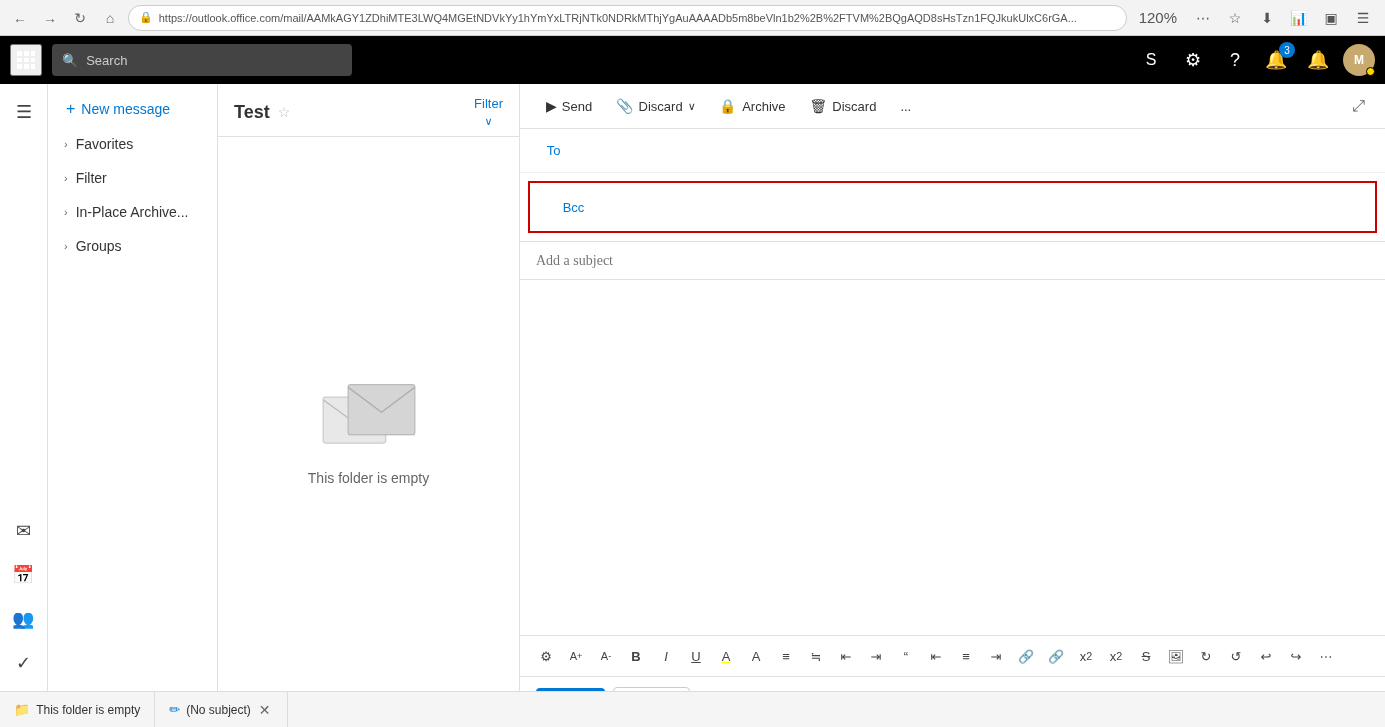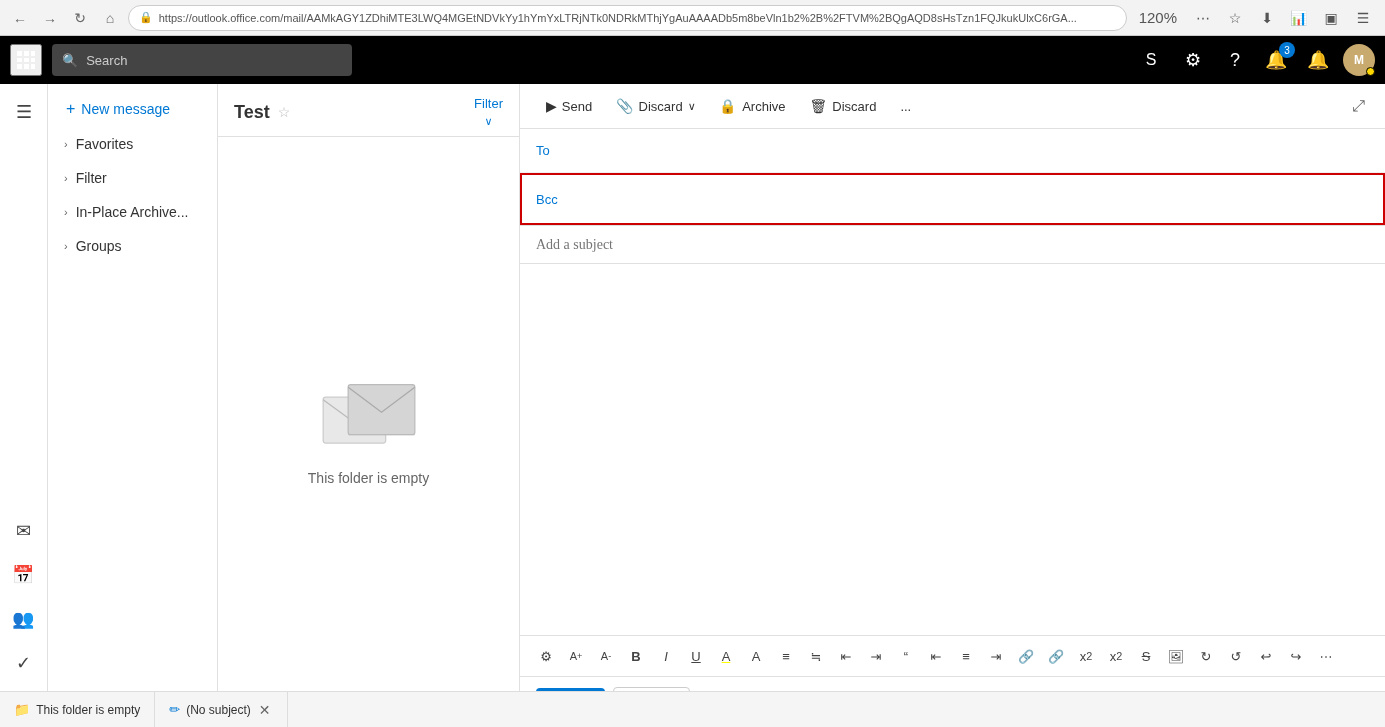--- a/index.html
+++ b/index.html
@@ -210,31 +210,32 @@
     .recipients-area { border-bottom: 1px solid #e0e0e0; }
     .recipient-row {
       display: flex; align-items: center;
       padding: 10px 16px;
       border-bottom: 1px solid #f0f0f0;
       min-height: 44px;
     }
     .recipient-label {
       color: #0078d4; font-size: 13px; font-weight: 500;
       min-width: 35px;
+      text-align: center;
     }
     .recipient-input {
       flex: 1; border: none; outline: none;
       font-size: 14px; font-family: 'Segoe UI', sans-serif;
       padding: 0 8px;
     }
     .bcc-row {
       border: 2px solid #cc0000;
       border-bottom: 2px solid #cc0000;
-      margin: 0;
-      padding: 10px 14px;
+      margin: 8px;
+      padding: 10px 26px;
       display: flex; align-items: center;
       min-height: 52px;
     }
 
     
     .subject-row {
       padding: 10px 16px;
       border-bottom: 1px solid #e0e0e0;
     }
     .subject-input {

